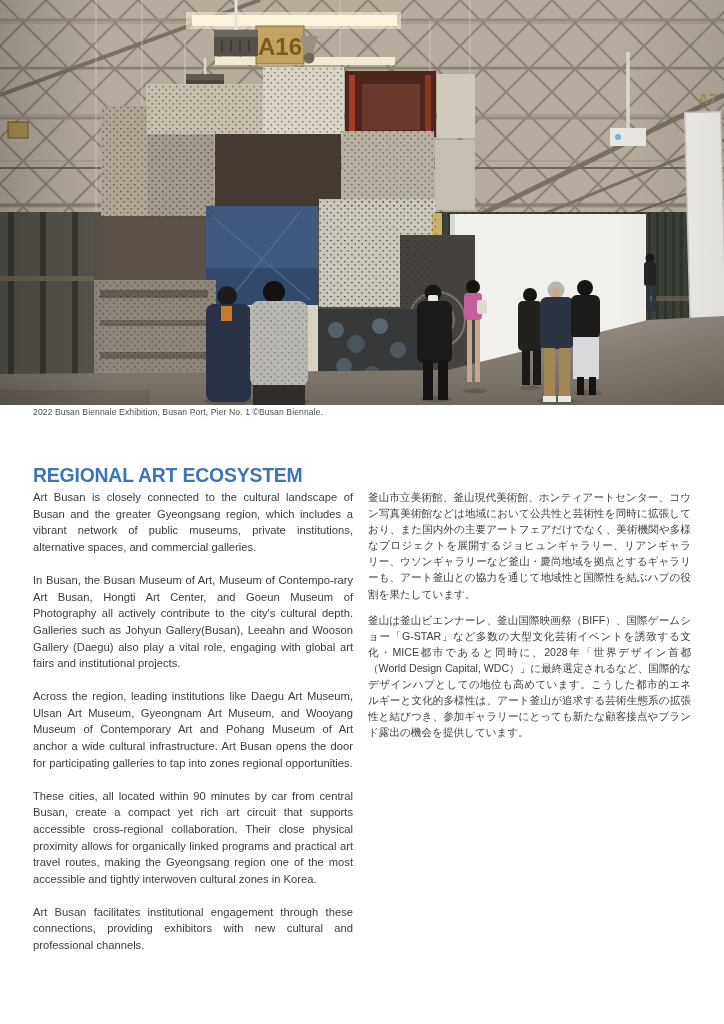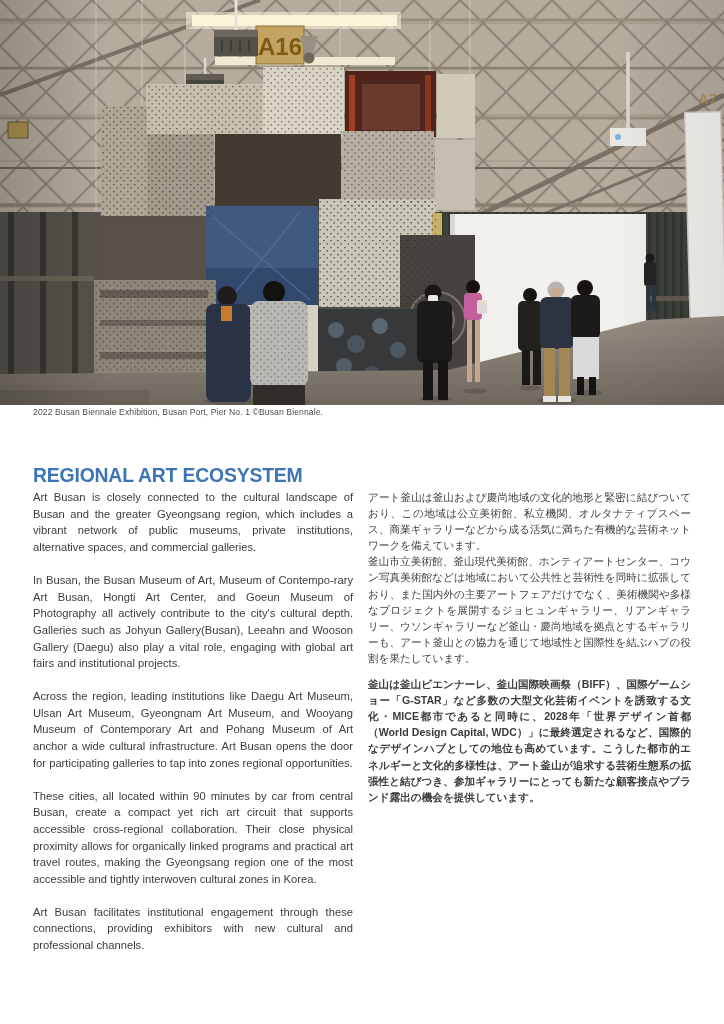--- a/index.html
+++ b/index.html
@@ -56,21 +56,21 @@
   .col-right {
     width: 323px;
     font-size: 10.6px;
     line-height: 16.1px;
     color: #3c3c3c;
     text-align: justify;
     word-break: break-word;
   }
   .col-right p { margin: 0 0 10px 0; }
   .col-right p.joined { margin-bottom: 0; }
-  .col-right p:last-child { margin-bottom: 4px; font-weight: bold; }
+  .col-right p:last-child { margin-bottom: 4px; }
 </style>
 </head>
 <body>
 
 <div class="page">
 
   <div class="hero-photo">
     <svg width="724" height="405" viewBox="0 0 724 405" xmlns="http://www.w3.org/2000/svg">
       <defs>
         <pattern id="truss" width="46" height="46" patternUnits="userSpaceOnUse">
@@ -315,19 +315,18 @@
 
   <div class="columns">
     <div class="col-left">
       <p>Art Busan is closely connected to the cultural landscape of Busan and the greater Gyeongsang region, which includes a vibrant network of public museums, private institutions, alternative spaces, and commercial galleries.</p>
       <p>In Busan, the Busan Museum of Art, Museum of Contempo-rary Art Busan, Hongti Art Center, and Goeun Museum of Photography all actively contribute to the city's cultural depth. Galleries such as Johyun Gallery(Busan), Leeahn and Wooson Gallery (Daegu) also play a vital role, engaging with global art fairs and institutional projects.</p>
       <p>Across the region, leading institutions like Daegu Art Museum, Ulsan Art Museum, Gyeongnam Art Museum, and Wooyang Museum of Contemporary Art and Pohang Museum of Art anchor a wide cultural infrastructure. Art Busan opens the door for participating galleries to tap into zones regional opportunities.</p>
       <p>These cities, all located within 90 minutes by car from central Busan, create a compact yet rich art circuit that supports accessible cross-regional collaboration. Their close physical proximity allows for organically linked programs and practical art travel routes, making the Gyeongsang region one of the most accessible and tightly interwoven cultural zones in Korea.</p>
       <p>Art Busan facilitates institutional engagement through these connections, providing exhibitors with new cultural and professional channels.</p>
     </div>
     <div class="col-right">
-      <p class="joined">アート釜山は釜山および慶尚地域の文化的地形と緊密に結びついており、この地域は公立美術館、私立機関、オルタナティブスペース、商業ギャラリーなどから成る活気に満ちた有機的な芸術ネットワークを備えています。</p>
       <p>釜山市立美術館、釜山現代美術館、ホンティアートセンター、コウン写真美術館などは地域において公共性と芸術性を同時に拡張しており、また国内外の主要アートフェアだけでなく、美術機関や多様なプロジェクトを展開するジョヒュンギャラリー、リアンギャラリー、ウソンギャラリーなど釜山・慶尚地域を拠点とするギャラリーも、アート釜山との協力を通じて地域性と国際性を結ぶハブの役割を果たしています。</p>
       <p>釜山は釜山ビエンナーレ、釜山国際映画祭（BIFF）、国際ゲームショー「G-STAR」など多数の大型文化芸術イベントを誘致する文化・MICE都市であると同時に、2028年「世界デザイン首都（World Design Capital, WDC）」に最終選定されるなど、国際的なデザインハブとしての地位も高めています。こうした都市的エネルギーと文化的多様性は、アート釜山が追求する芸術生態系の拡張性と結びつき、参加ギャラリーにとっても新たな顧客接点やブランド露出の機会を提供しています。</p>
     </div>
   </div>
 
 </div>
 
 </body></html>

